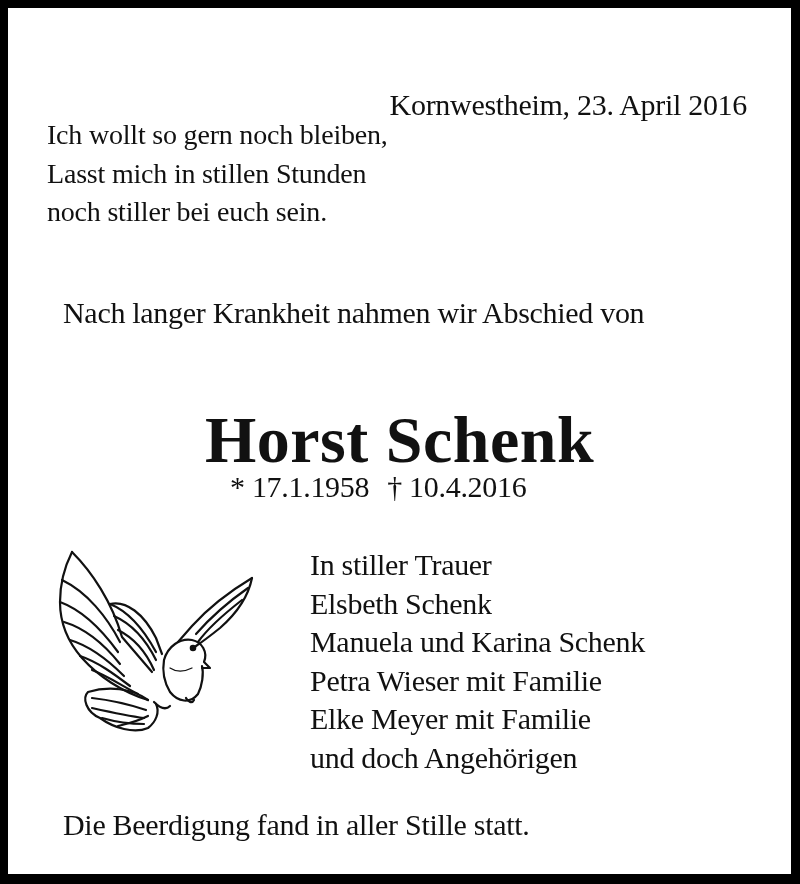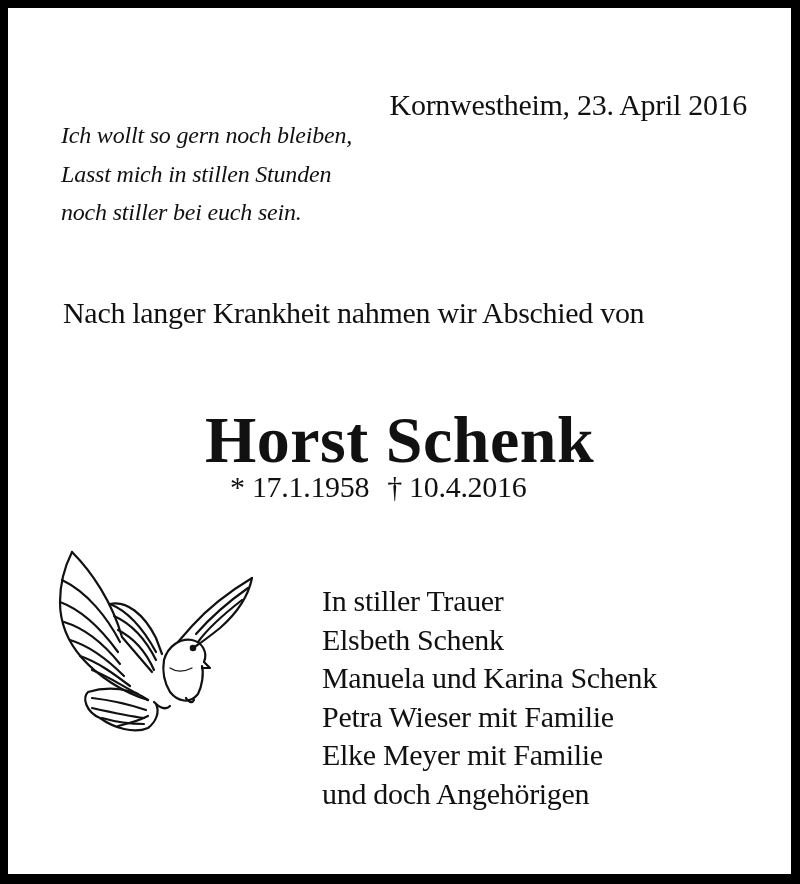--- a/index.html
+++ b/index.html
@@ -11,43 +11,43 @@
     }
     .page {
       position: absolute; left: 8px; top: 8px; width: 783px; height: 866px;
       background: #fff;
     }
     .dateline {
       position: absolute; right: 44px; top: 42px;
       font-size: 30px; letter-spacing: -0.3px; margin-top: 38px;
     }
     .poem {
-      position: absolute; left: 53px; top: 108px;
-      font-style: italic; font-size: 24px; line-height: 38.5px;
+      position: absolute; left: 39px; top: 108px;
+      font-size: 28px; line-height: 38.5px;
       letter-spacing: -0.2px;
     }
     .intro {
       position: absolute; left: 55px; top: 288px;
       font-size: 30px; letter-spacing: -0.3px;
     }
     .name {
       position: absolute; left: 0; right: 0; top: 378px; text-align: center;
       font-size: 66px; font-weight: bold; letter-spacing: 0.5px; margin-top: 16px;
     }
     .dates {
       position: absolute; left: 222px; top: 462px;
       font-size: 30px; letter-spacing: -0.3px; white-space: pre;
     }
     .dates .death { margin-left: 18px; }
     .dove {
       position: absolute; left: 44px; top: 534px; width: 220px; height: 200px;
     }
     .mourners {
-      position: absolute; left: 314px; top: 538px;
-      font-size: 30px; line-height: 38.6px; letter-spacing: -0.3px; margin-top: 36px;
+      position: absolute; left: 302px; top: 538px;
+      font-size: 30px; line-height: 38.6px; letter-spacing: -0.3px;
     }
     .mourners div { white-space: nowrap; }
     .footer {
       position: absolute; left: 55px; top: 800px;
       font-size: 30px; letter-spacing: -0.3px;
     }
   </style>
 </head>
 <body>
 
@@ -105,14 +105,15 @@
 
   <div class="mourners">
     <div>In stiller Trauer</div>
     <div>Elsbeth Schenk</div>
     <div>Manuela und Karina Schenk</div>
     <div>Petra Wieser mit Familie</div>
     <div>Elke Meyer mit Familie</div>
     <div>und doch Angehörigen</div>
   </div>
 
+  <div class="footer">Die Beerdigung fand in aller Stille statt.</div>
 
 </div>
 
 </body></html>

